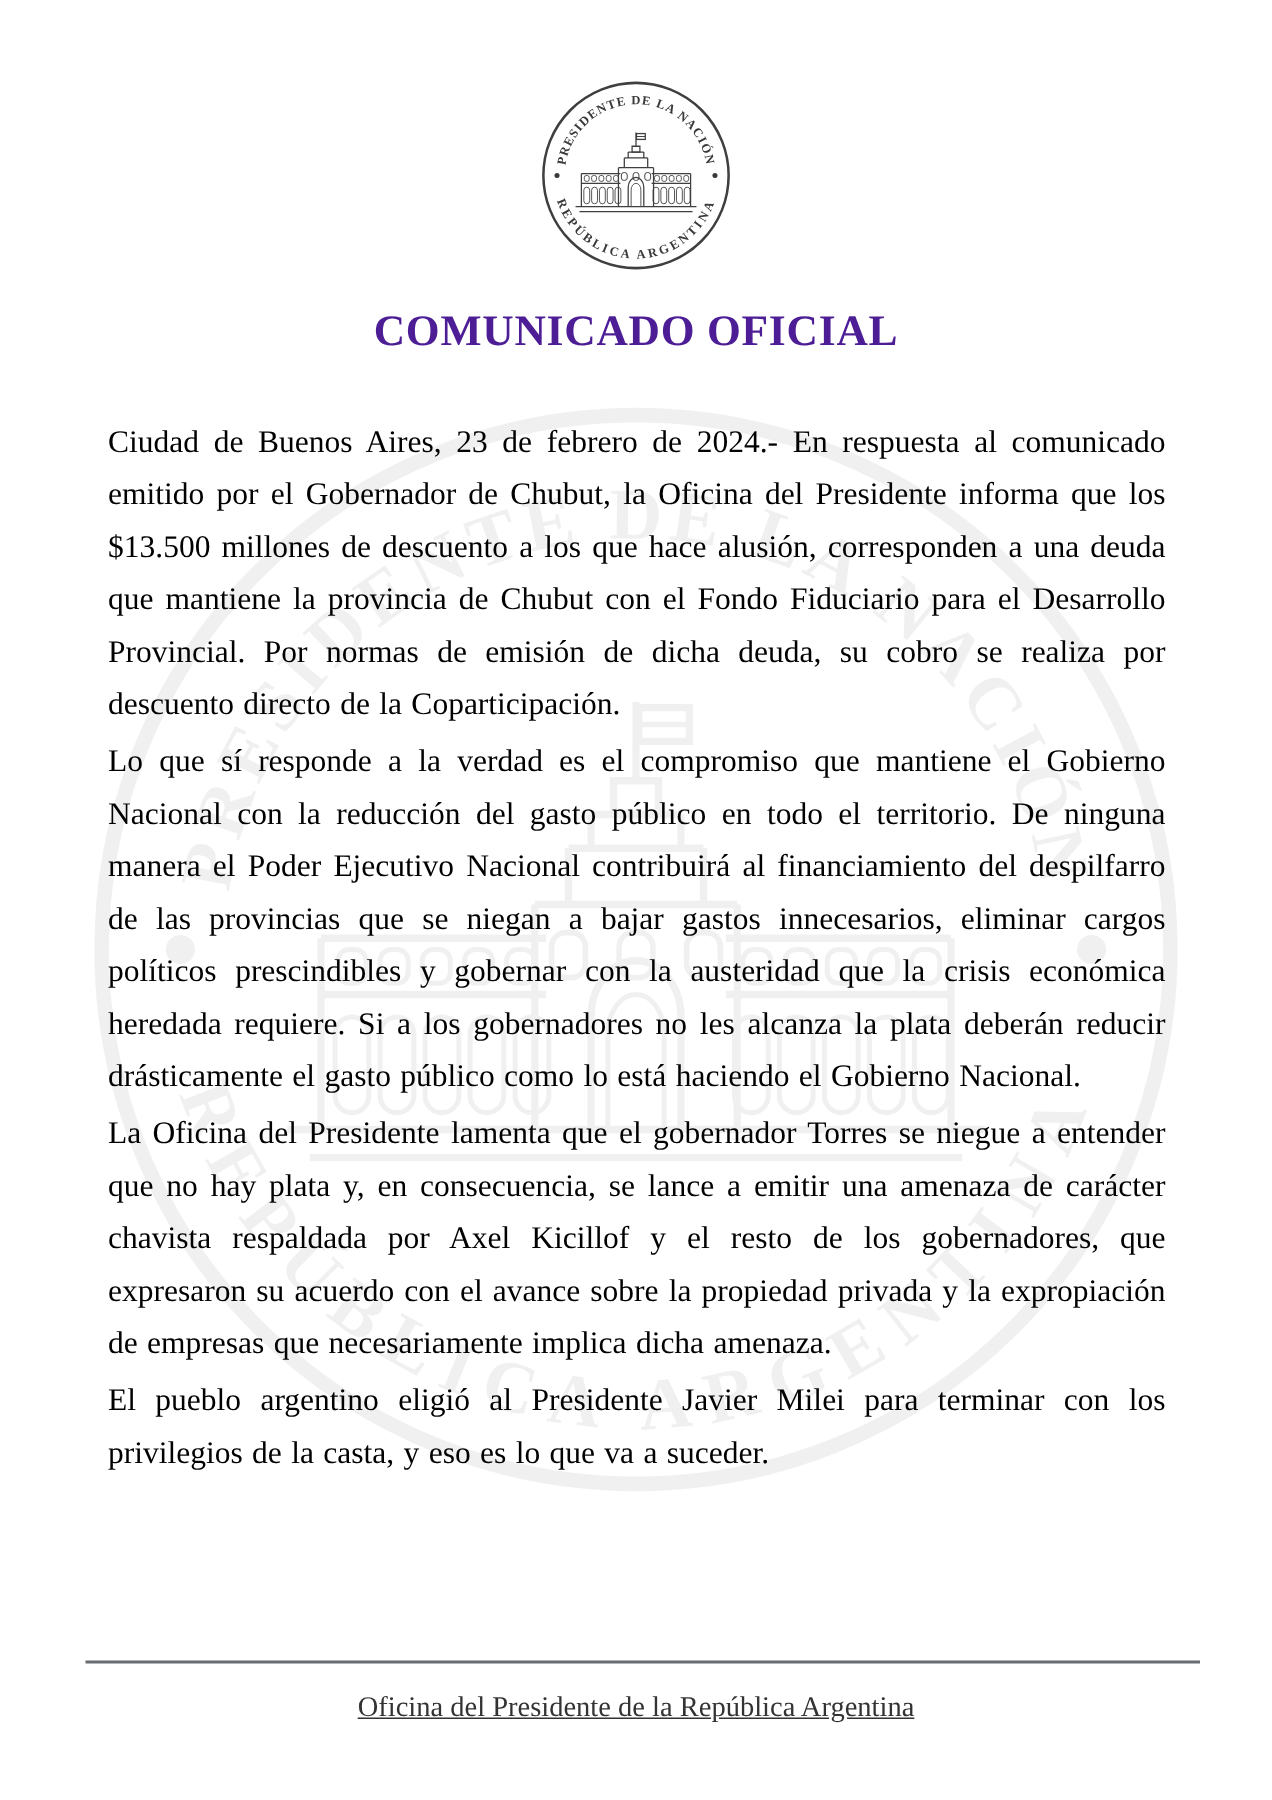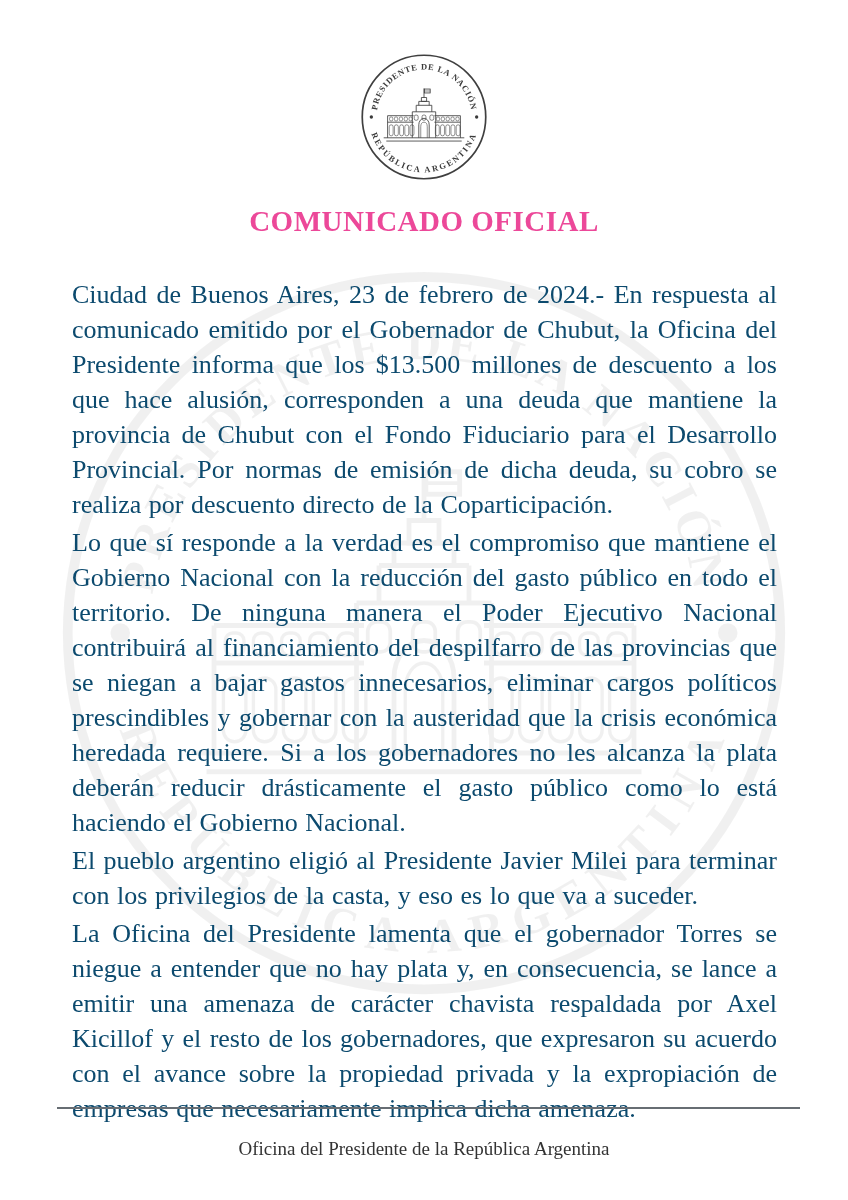--- a/index.html
+++ b/index.html
@@ -35,36 +35,36 @@
     font-weight:600;
   }
   
   .title{
     position:absolute;
     top:205px;left:0;right:0;
     text-align:center;
     font-size:29px;
     font-weight:bold;
     letter-spacing:0.5px;
-    color:#ec4899;
+    color:#4c1d95;
     z-index:1;
     margin:0;
   }
   
   .body-text{
     position:absolute;
     top:277px;left:72px;right:71px;
     z-index:1;
   }
   .body-text p{
     margin:0;
-    font-size:26px;
+    font-size:21px;
     line-height:35px;
     text-align:justify;
-    color:#0c4a6e;
+    color:#000000;
     word-spacing:1px;
   }
   .body-text p + p{
     margin-top:3px;
   }
   
   .footer-rule{
     position:absolute;
     left:57px;top:1107px;
     width:743px;height:2px;
@@ -72,21 +72,22 @@
     z-index:1;
   }
   .footer-text{
     position:absolute;
     top:1120px;left:0;right:0;
     text-align:center;
     font-size:19px;
     line-height:30px;
     color:#333333;
     z-index:1;
-    margin:14px;
+    margin:4px;
+    text-decoration:underline;
   }
 </style>
 </head>
 <body>
 
 <div class="page">
 
   <svg class="seal" viewBox="0 0 200 200" aria-hidden="true">
     <g id="seal-art" stroke="#3f3f3f" fill="none" stroke-width="1.3">
 
@@ -159,20 +160,20 @@
 
   <svg class="watermark" viewBox="0 0 200 200" aria-hidden="true">
     <use href="#seal-art"></use>
   </svg>
 
   <h1 class="title">COMUNICADO OFICIAL</h1>
 
   <div class="body-text">
     <p>Ciudad de Buenos Aires, 23 de febrero de 2024.- En respuesta al comunicado emitido por el Gobernador de Chubut, la Oficina del Presidente informa que los $13.500 millones de descuento a los que hace alusión, corresponden a una deuda que mantiene la provincia de Chubut con el Fondo Fiduciario para el Desarrollo Provincial. Por normas de emisión de dicha deuda, su cobro se realiza por descuento directo de la Coparticipación.</p>
     <p>Lo que sí responde a la verdad es el compromiso que mantiene el Gobierno Nacional con la reducción del gasto público en todo el territorio. De ninguna manera el Poder Ejecutivo Nacional contribuirá al financiamiento del despilfarro de las provincias que se niegan a bajar gastos innecesarios, eliminar cargos políticos prescindibles y gobernar con la austeridad que la crisis económica heredada requiere. Si a los gobernadores no les alcanza la plata deberán reducir drásticamente el gasto público como lo está haciendo el Gobierno Nacional.</p>
+    <p>La Oficina del Presidente lamenta que el gobernador Torres se niegue a entender que no hay plata y, en consecuencia, se lance a emitir una amenaza de carácter chavista respaldada por Axel Kicillof y el resto de los gobernadores, que expresaron su acuerdo con el avance sobre la propiedad privada y la expropiación de empresas que necesariamente implica dicha amenaza.</p>
     <p>El pueblo argentino eligió al Presidente Javier Milei para terminar con los privilegios de la casta, y eso es lo que va a suceder.</p>
-    <p>La Oficina del Presidente lamenta que el gobernador Torres se niegue a entender que no hay plata y, en consecuencia, se lance a emitir una amenaza de carácter chavista respaldada por Axel Kicillof y el resto de los gobernadores, que expresaron su acuerdo con el avance sobre la propiedad privada y la expropiación de empresas que necesariamente implica dicha amenaza.</p>
   </div>
 
   <div class="footer-rule"></div>
   <p class="footer-text">Oficina del Presidente de la República Argentina</p>
 
 </div>
 
 </body></html>

